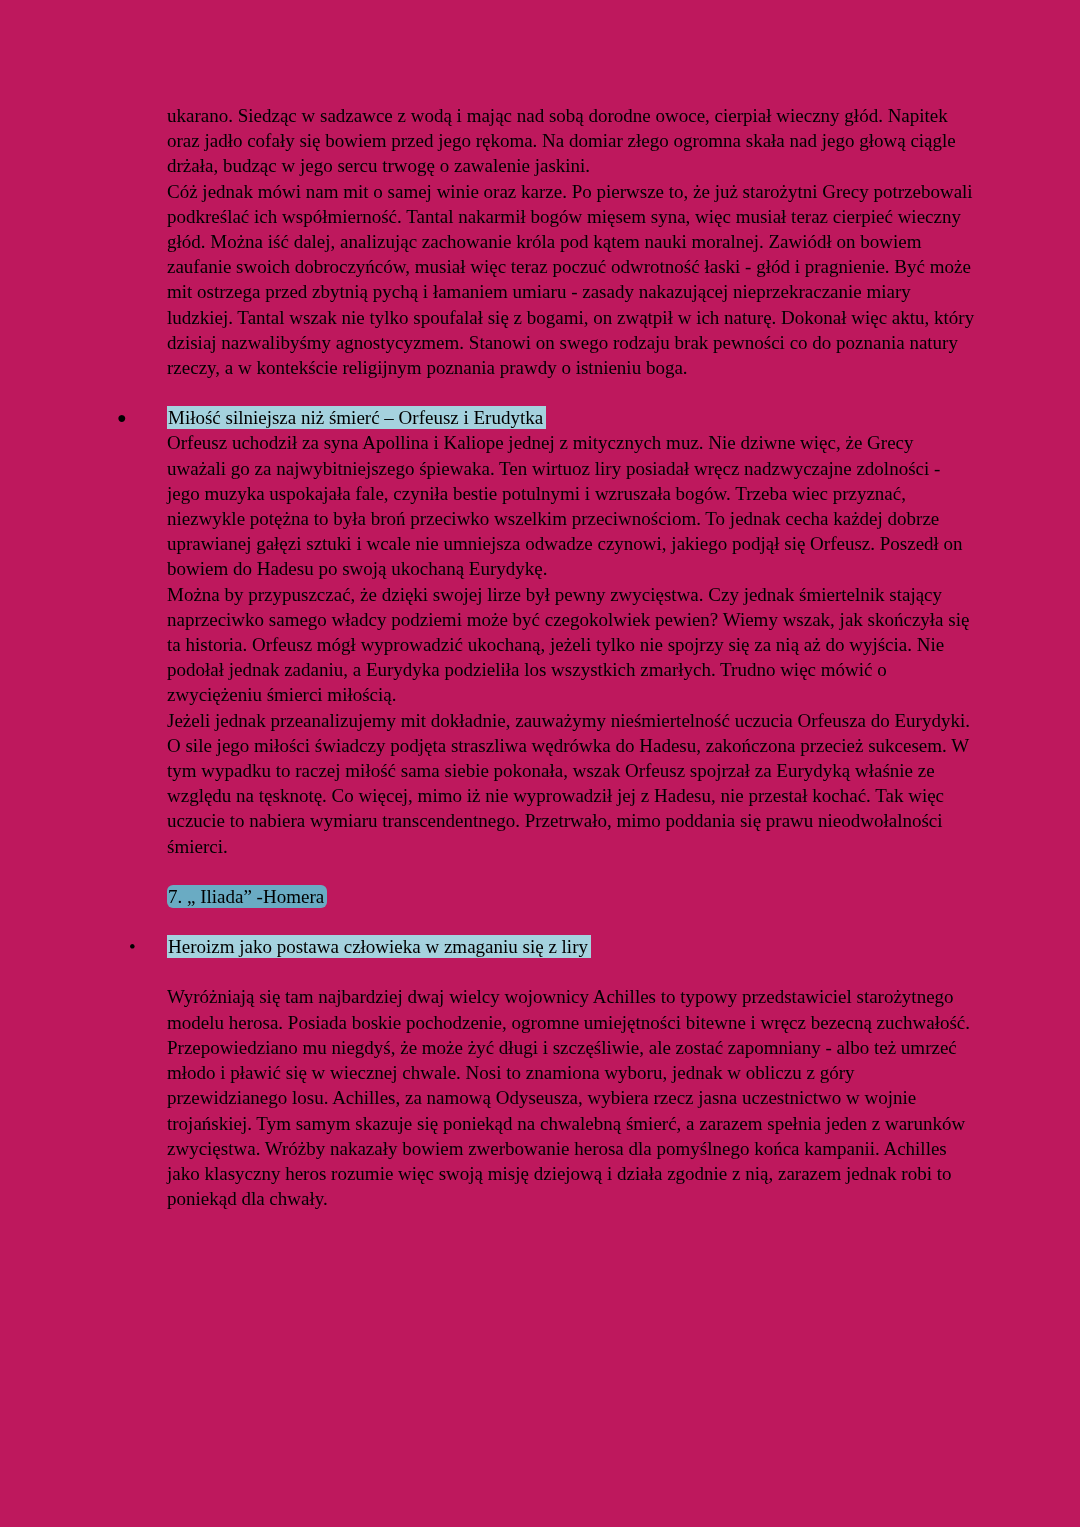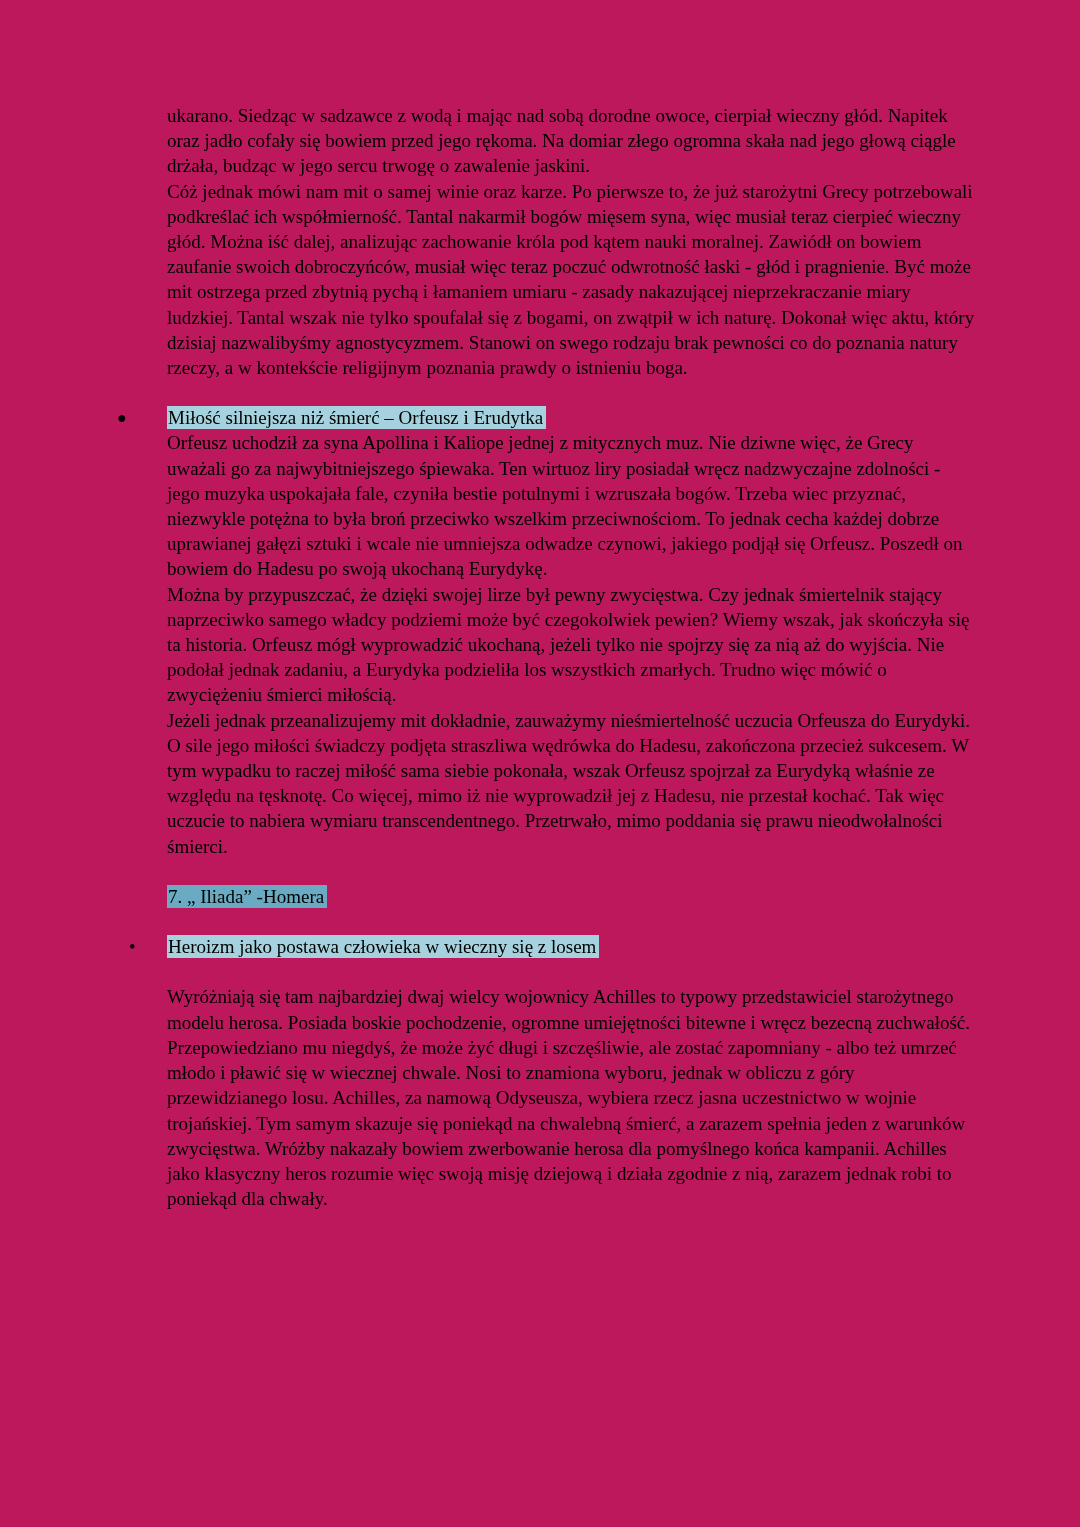--- a/index.html
+++ b/index.html
@@ -49,22 +49,22 @@
         <p class="para">Cóż jednak mówi nam mit o samej winie oraz karze. Po pierwsze to, że już starożytni Grecy potrzebowali podkreślać ich współmierność. Tantal nakarmił bogów mięsem syna, więc musiał teraz cierpieć wieczny głód. Można iść dalej, analizując zachowanie króla pod kątem nauki moralnej. Zawiódł on bowiem zaufanie swoich dobroczyńców, musiał więc teraz poczuć odwrotność łaski - głód i pragnienie. Być może mit ostrzega przed zbytnią pychą i łamaniem umiaru - zasady nakazującej nieprzekraczanie miary ludzkiej. Tantal wszak nie tylko spoufalał się z bogami, on zwątpił w ich naturę. Dokonał więc aktu, który dzisiaj nazwalibyśmy agnostycyzmem. Stanowi on swego rodzaju brak pewności co do poznania natury rzeczy, a w kontekście religijnym poznania prawdy o istnieniu boga.</p>
       </div>
       <div class="section bullet-section">
         <span class="bullet-glyph bullet-large">●</span>
         <p class="heading-line"><span class="hl" style="background: rgb(165, 210, 222); text-align: right;">Miłość silniejsza niż śmierć – Orfeusz i Erudytka</span></p>
         <p class="para">Orfeusz uchodził za syna Apollina i Kaliope jednej z mitycznych muz. Nie dziwne więc, że Grecy uważali go za najwybitniejszego śpiewaka. Ten wirtuoz liry posiadał wręcz nadzwyczajne zdolności - jego muzyka uspokajała fale, czyniła bestie potulnymi i wzruszała bogów. Trzeba wiec przyznać, niezwykle potężna to była broń przeciwko wszelkim przeciwnościom. To jednak cecha każdej dobrze uprawianej gałęzi sztuki i wcale nie umniejsza odwadze czynowi, jakiego podjął się Orfeusz. Poszedł on bowiem do Hadesu po swoją ukochaną Eurydykę.</p>
         <p class="para">Można by przypuszczać, że dzięki swojej lirze był pewny zwycięstwa. Czy jednak śmiertelnik stający naprzeciwko samego władcy podziemi może być czegokolwiek pewien? Wiemy wszak, jak skończyła się ta historia. Orfeusz mógł wyprowadzić ukochaną, jeżeli tylko nie spojrzy się za nią aż do wyjścia. Nie podołał jednak zadaniu, a Eurydyka podzieliła los wszystkich zmarłych. Trudno więc mówić o zwyciężeniu śmierci miłością.</p>
         <p class="para">Jeżeli jednak przeanalizujemy mit dokładnie, zauważymy nieśmiertelność uczucia Orfeusza do Eurydyki. O sile jego miłości świadczy podjęta straszliwa wędrówka do Hadesu, zakończona przecież sukcesem. W tym wypadku to raczej miłość sama siebie pokonała, wszak Orfeusz spojrzał za Eurydyką właśnie ze względu na tęsknotę. Co więcej, mimo iż nie wyprowadził jej z Hadesu, nie przestał kochać. Tak więc uczucie to nabiera wymiaru transcendentnego. Przetrwało, mimo poddania się prawu nieodwołalności śmierci.</p>
       </div>
       <div class="section">
-        <p class="heading-line"><span class="hl hl-dark" style="background: rgb(106, 171, 195);">7. „ Iliada” -Homera</span></p>
+        <p class="heading-line"><span class="hl hl-dark" style="background: rgb(106, 171, 195); border-radius: 6px;">7. „ Iliada” -Homera</span></p>
       </div>
       <div class="section bullet-section">
         <span class="bullet-glyph bullet-small">•</span>
-        <p class="heading-line"><span class="hl" style="background: rgb(165, 210, 222);">Heroizm jako postawa człowieka w wieczny się z losem</span></p>
+        <p class="heading-line"><span class="hl" style="background: rgb(165, 210, 222);">Heroizm jako postawa człowieka w zmaganiu się z liry</span></p>
         <p class="para"></p>
         <p class="para">Wyróżniają się tam najbardziej dwaj wielcy wojownicy Achilles to typowy przedstawiciel starożytnego modelu herosa. Posiada boskie pochodzenie, ogromne umiejętności bitewne i wręcz bezecną zuchwałość. Przepowiedziano mu niegdyś, że może żyć długi i szczęśliwie, ale zostać zapomniany - albo też umrzeć młodo i pławić się w wiecznej chwale. Nosi to znamiona wyboru, jednak w obliczu z góry przewidzianego losu. Achilles, za namową Odyseusza, wybiera rzecz jasna uczestnictwo w wojnie trojańskiej. Tym samym skazuje się poniekąd na chwalebną śmierć, a zarazem spełnia jeden z warunków zwycięstwa. Wróżby nakazały bowiem zwerbowanie herosa dla pomyślnego końca kampanii. Achilles jako klasyczny heros rozumie więc swoją misję dziejową i działa zgodnie z nią, zarazem jednak robi to poniekąd dla chwały.</p>
       </div>
     </div>
 </div>
 
 </body></html>

